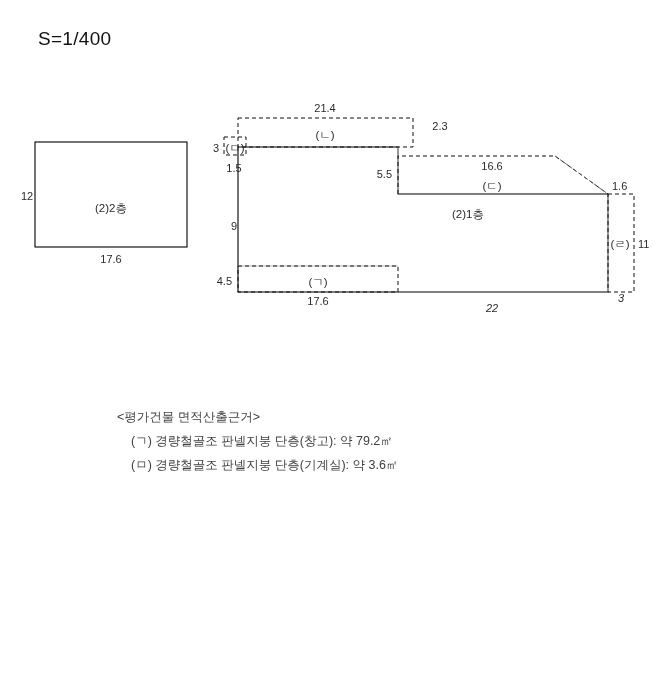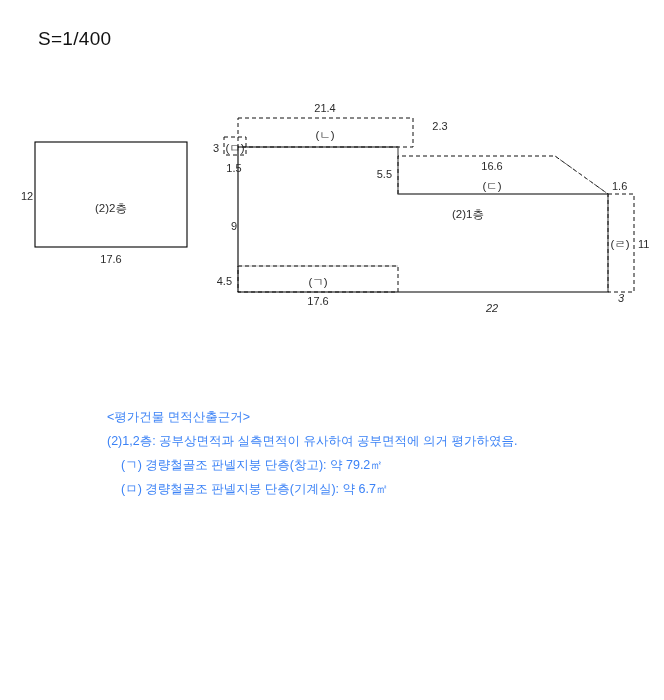--- a/index.html
+++ b/index.html
@@ -72,26 +72,26 @@
     fill: none;
     stroke-dasharray: 3 3;
   }
   .grey-line {
     stroke: #b9b9b9;
     stroke-width: 1.1;
     fill: none;
   }
   #notes {
     position: absolute;
-    left: 107px;
+    left: 117px;
     top: 405px;
     width: 530px;
     font-size: 12.5px;
     line-height: 24px;
-    color: #3b82f6;
+    color: #404040;
   }
   #notes .note-line {
     white-space: nowrap;
   }
   #notes .indent {
     padding-left: 14px;
   }
   #notes .indent2 {
     padding-left: 28px;
   }
@@ -147,18 +147,17 @@
 
       <text x="318" y="215" text-anchor="middle" class="dim">17.6</text>
       <text x="492" y="222" text-anchor="middle" class="dim-i">22</text>
       <text x="621" y="212" text-anchor="middle" class="dim-i">3</text>
 
     </svg>
   </div>
 
   <div id="notes">
     <div class="note-line">&lt;평가건물 면적산출근거&gt;</div>
-    <div class="note-line">(2)1,2층: 공부상면적과 실측면적이 유사하여 공부면적에 의거 평가하였음.</div>
     <div class="note-line indent">(ㄱ) 경량철골조 판넬지붕 단층(창고): 약 79.2㎡</div>
-    <div class="note-line indent">(ㅁ) 경량철골조 판넬지붕 단층(기계실): 약 6.7㎡</div>
+    <div class="note-line indent">(ㅁ) 경량철골조 판넬지붕 단층(기계실): 약 3.6㎡</div>
   </div>
 
 </div>
 
 </body></html>

